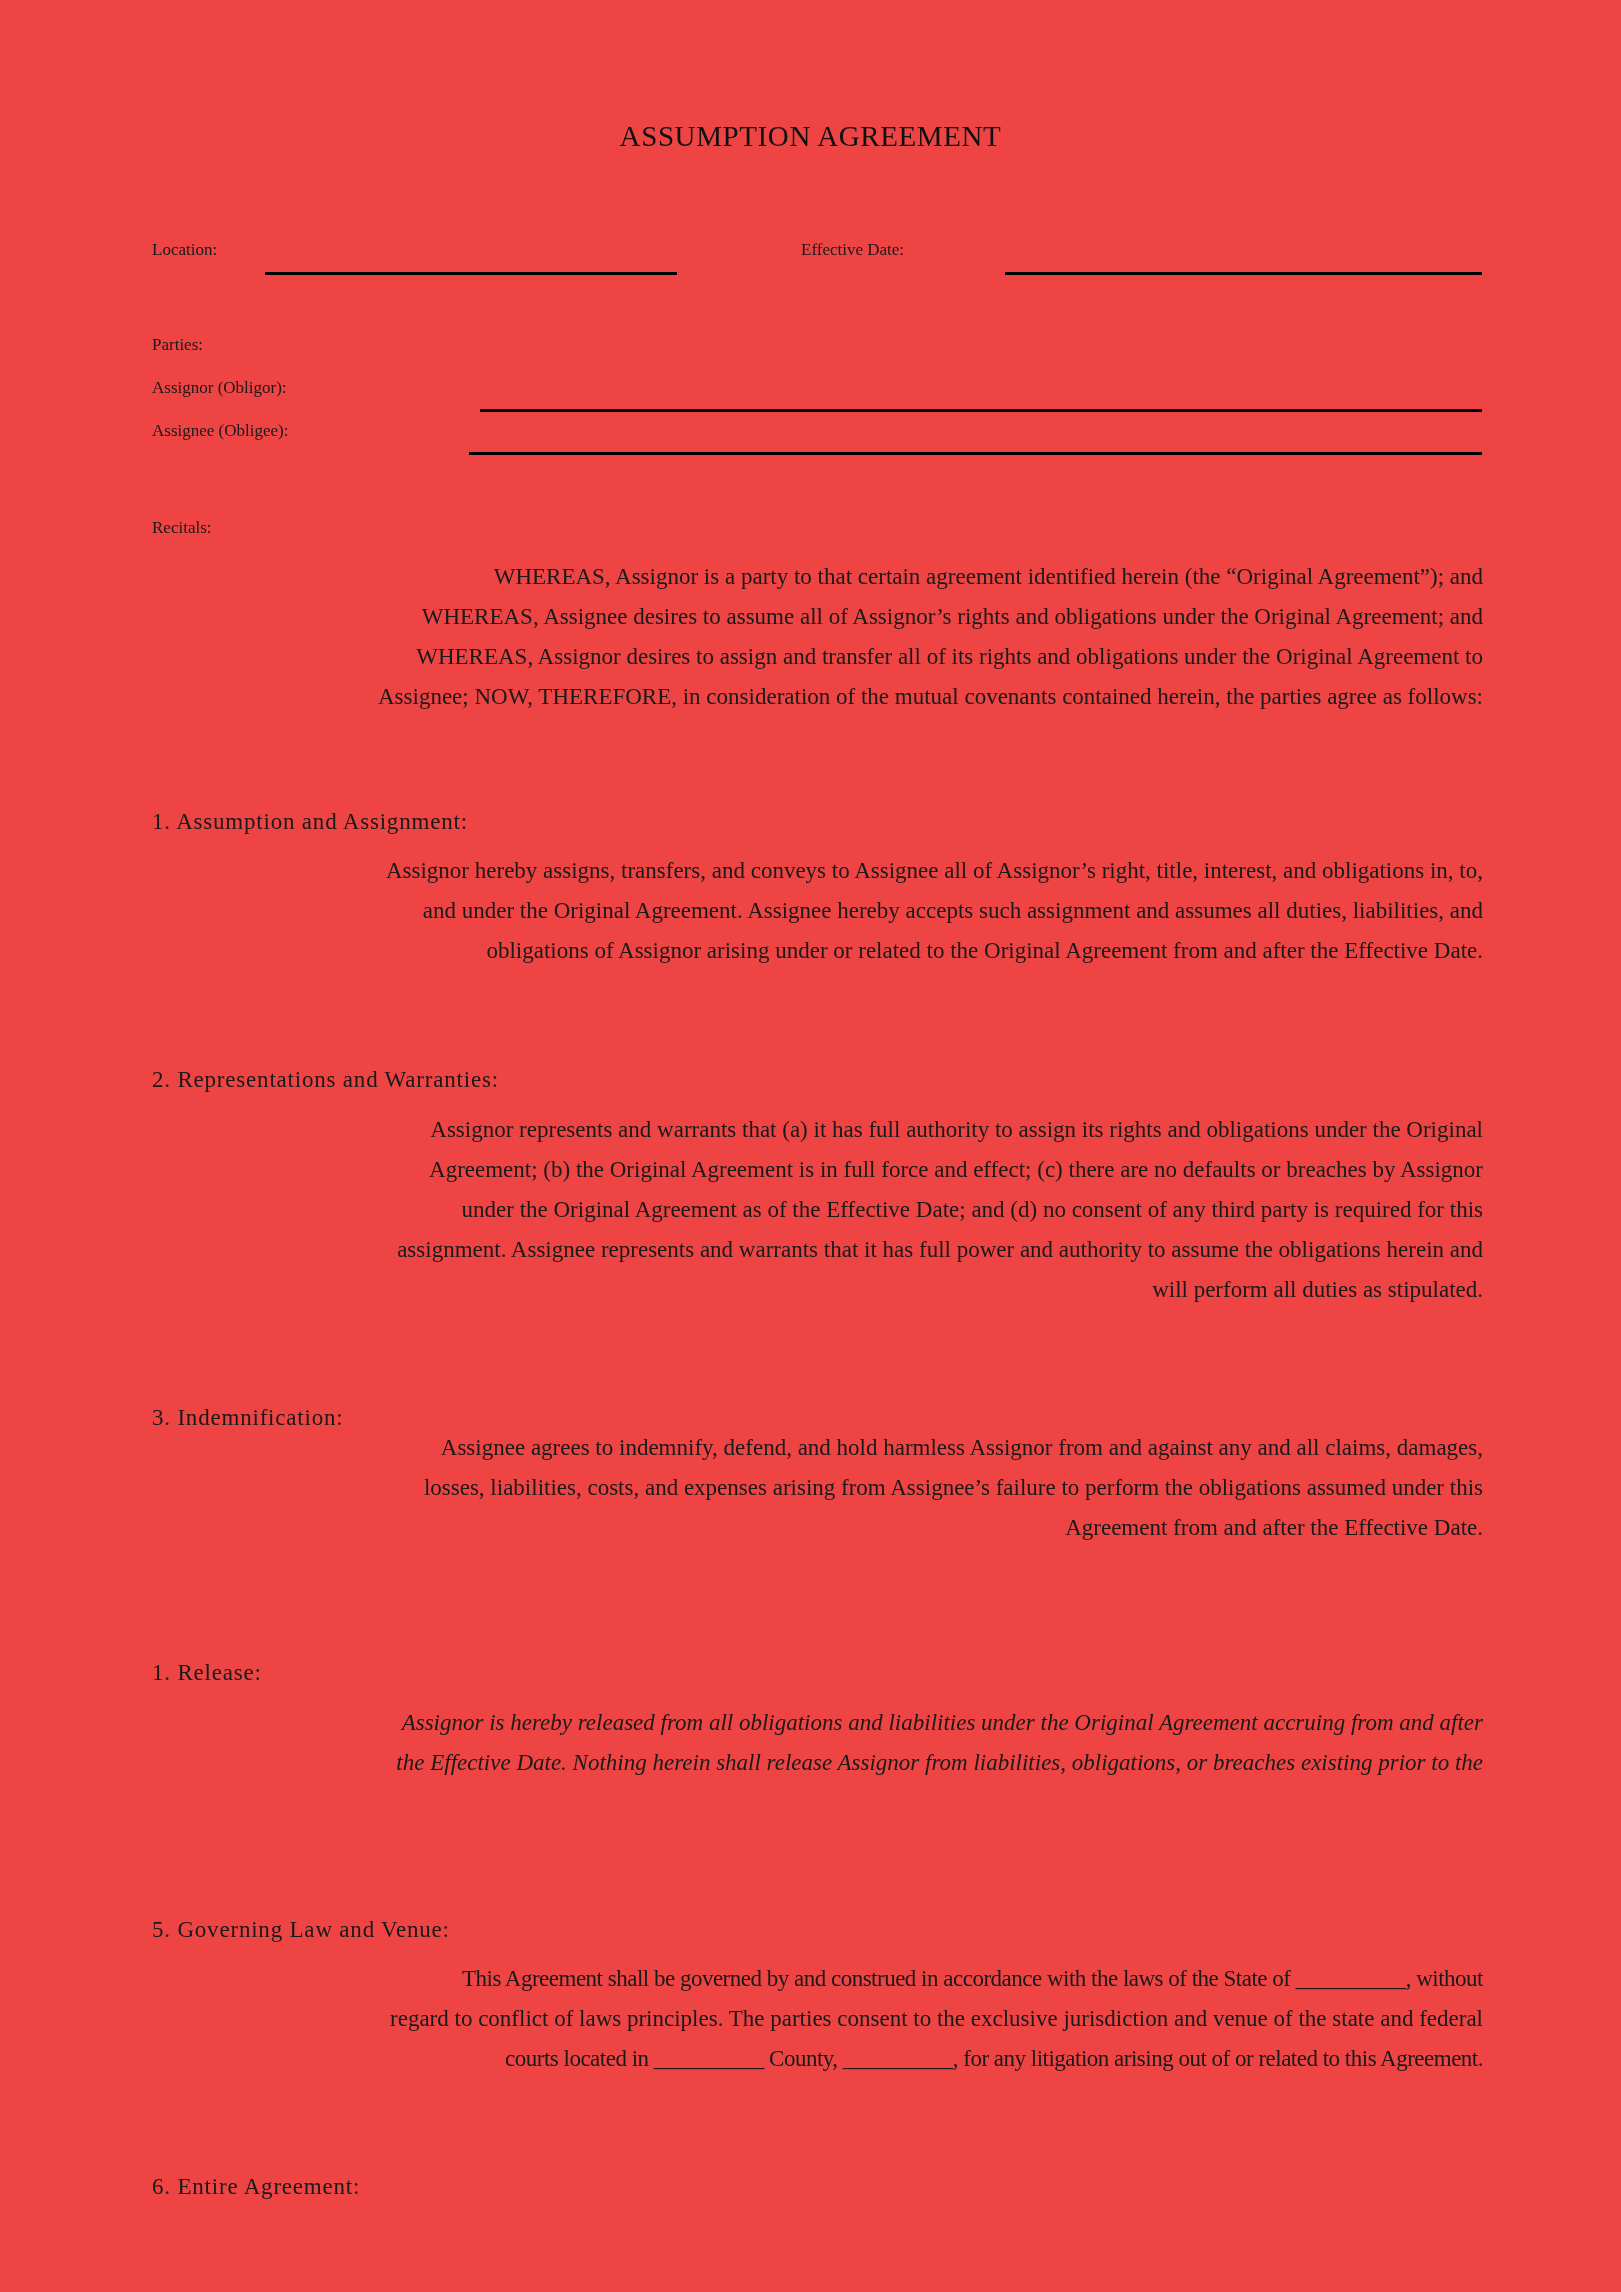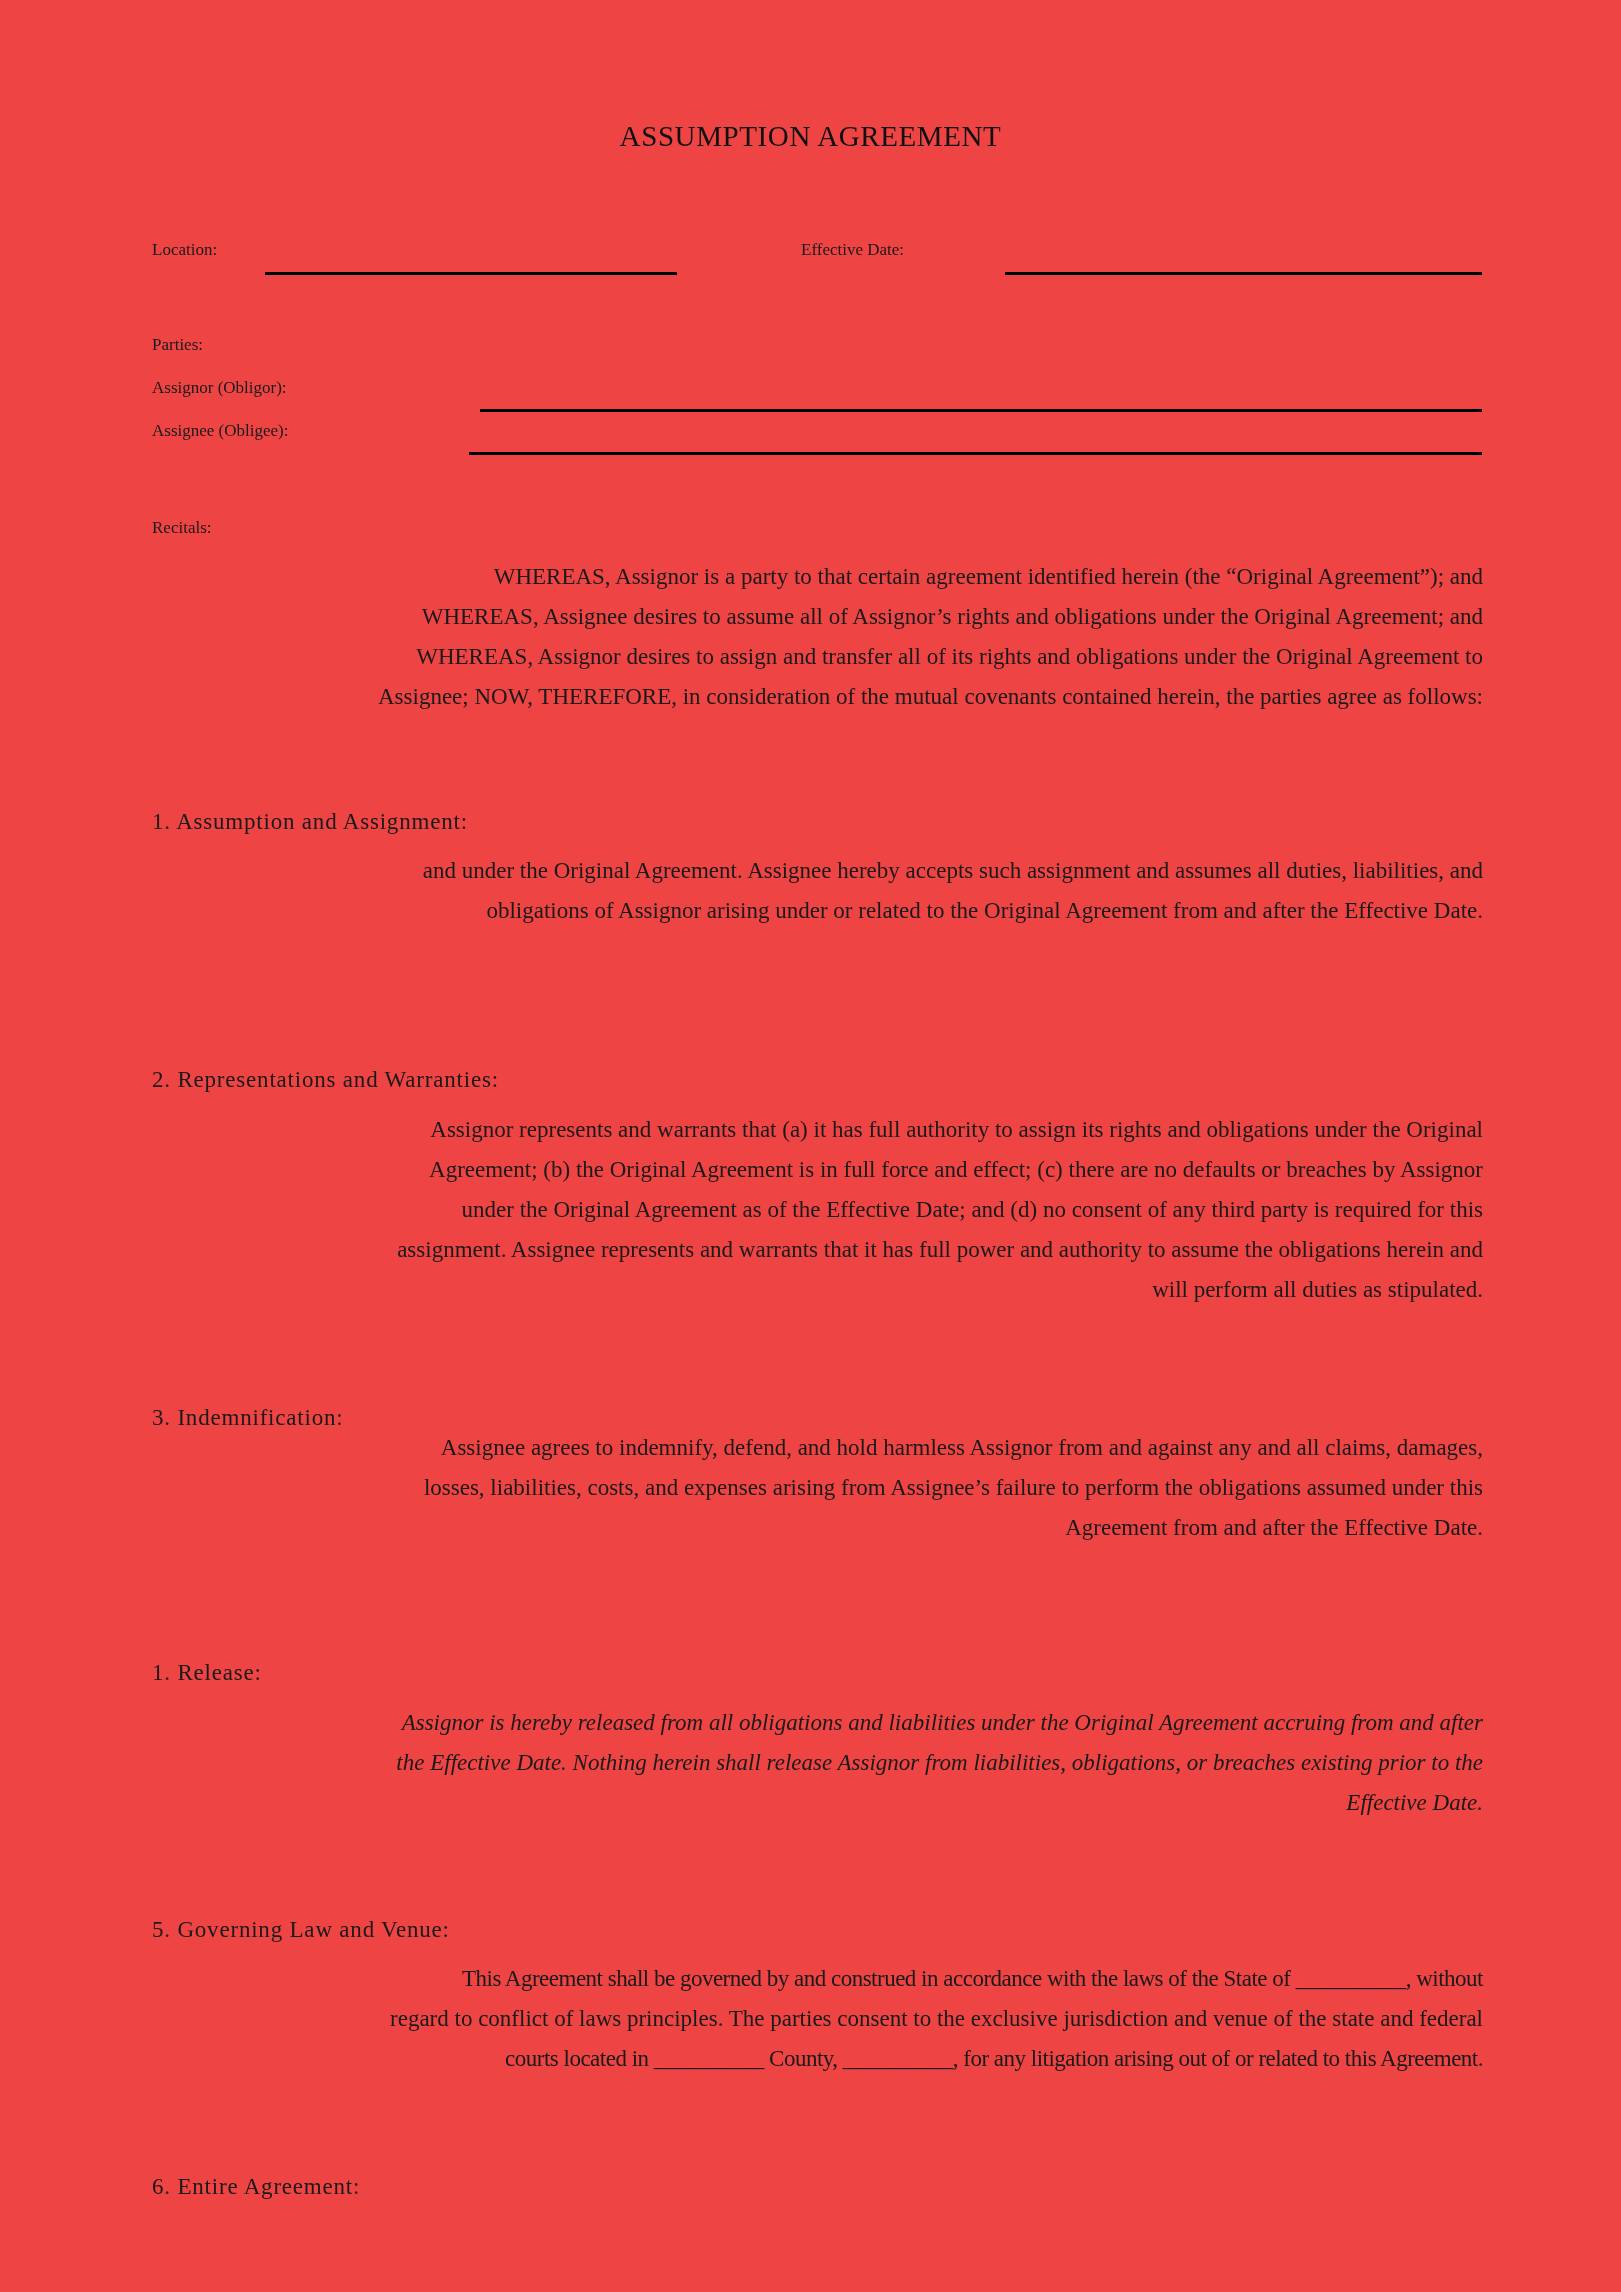--- a/index.html
+++ b/index.html
@@ -105,20 +105,21 @@
 
   <div class="para" style="top:557px;">
     <span class="ln">WHEREAS, Assignor is a party to that certain agreement identified herein (the “Original Agreement”); and</span>
     <span class="ln">WHEREAS, Assignee desires to assume all of Assignor’s rights and obligations under the Original Agreement; and</span>
     <span class="ln">WHEREAS, Assignor desires to assign and transfer all of its rights and obligations under the Original Agreement to</span>
     <span class="ln">Assignee; NOW, THEREFORE, in consideration of the mutual covenants contained herein, the parties agree as follows:</span>
   </div>
 
   <div class="sec-head" style="left:152px; top:807px;">1. Assumption and Assignment:</div>
   <div class="para" style="top:851px;">
+    <span class="ln">Assignor hereby assigns, transfers, and conveys to Assignee all of Assignor’s right, title, interest, and obligations in, to,</span>
     <span class="ln">and under the Original Agreement. Assignee hereby accepts such assignment and assumes all duties, liabilities, and</span>
     <span class="ln">obligations of Assignor arising under or related to the Original Agreement from and after the Effective Date.</span>
   </div>
 
   <div class="sec-head" style="left:152px; top:1065px;">2. Representations and Warranties:</div>
   <div class="para" style="top:1110px;">
     <span class="ln">Assignor represents and warrants that (a) it has full authority to assign its rights and obligations under the Original</span>
     <span class="ln">Agreement; (b) the Original Agreement is in full force and effect; (c) there are no defaults or breaches by Assignor</span>
     <span class="ln">under the Original Agreement as of the Effective Date; and (d) no consent of any third party is required for this</span>
     <span class="ln">assignment. Assignee represents and warrants that it has full power and authority to assume the obligations herein and</span>
@@ -129,21 +130,20 @@
   <div class="para" style="top:1428px;">
     <span class="ln">Assignee agrees to indemnify, defend, and hold harmless Assignor from and against any and all claims, damages,</span>
     <span class="ln">losses, liabilities, costs, and expenses arising from Assignee’s failure to perform the obligations assumed under this</span>
     <span class="ln">Agreement from and after the Effective Date.</span>
   </div>
 
   <div class="sec-head" style="left:152px; top:1658px;">1. Release:</div>
   <div class="para" style="top:1703px;font-style:italic;">
     <span class="ln">Assignor is hereby released from all obligations and liabilities under the Original Agreement accruing from and after</span>
     <span class="ln">the Effective Date. Nothing herein shall release Assignor from liabilities, obligations, or breaches existing prior to the</span>
-    <span class="ln">Effective Date.</span>
   </div>
 
   <div class="sec-head" style="left:152px; top:1915px;">5. Governing Law and Venue:</div>
   <div class="para" style="top:1959px;">
     <span class="ln blank">This Agreement shall be governed by and construed in accordance with the laws of the State of __________, without</span>
     <span class="ln">regard to conflict of laws principles. The parties consent to the exclusive jurisdiction and venue of the state and federal</span>
     <span class="ln blank">courts located in __________ County, __________, for any litigation arising out of or related to this Agreement.</span>
   </div>
 
   <div class="sec-head" style="left:152px; top:2172px;">6. Entire Agreement:</div>

